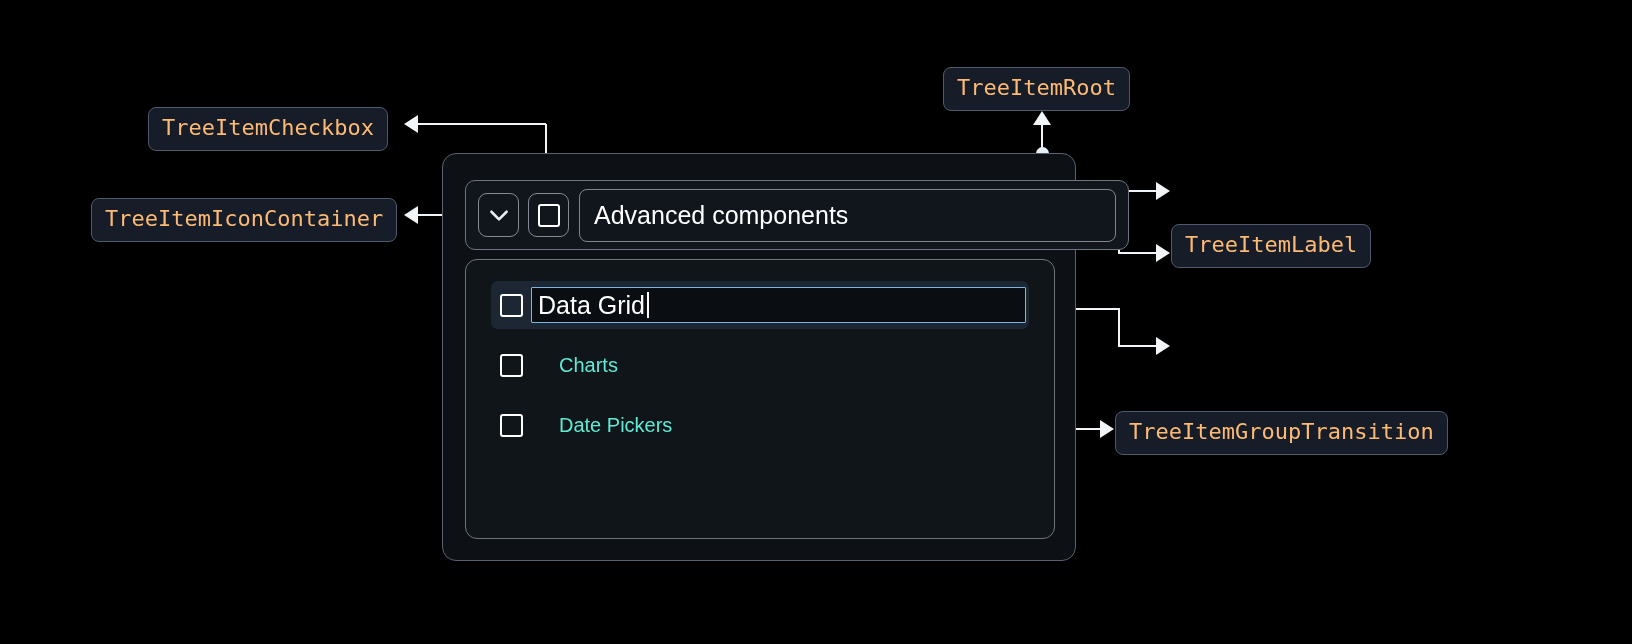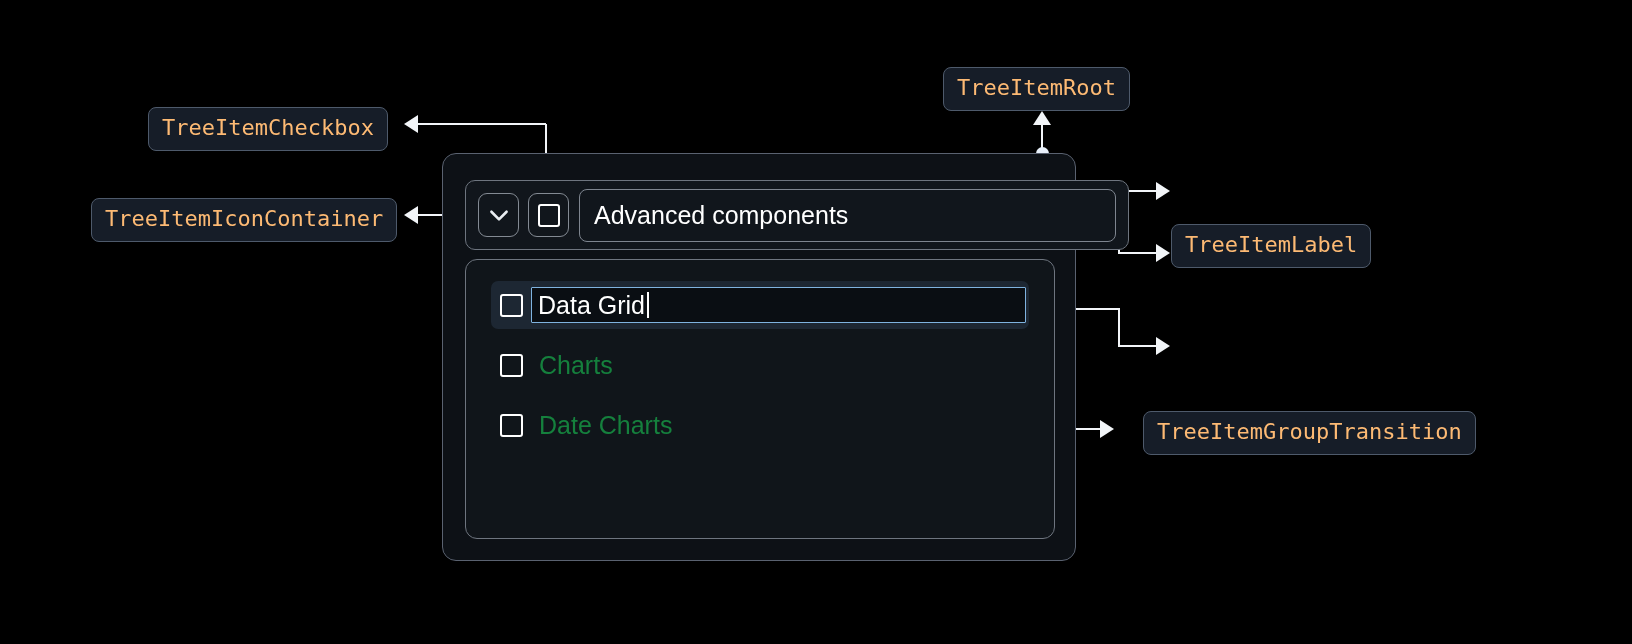--- a/index.html
+++ b/index.html
@@ -174,23 +174,23 @@
   }
   .trow .rcb {
     box-sizing: border-box;
     width: 23px;
     height: 23px;
     border: 2.5px solid #ffffff;
     border-radius: 3px;
     flex: none;
   }
   .rlabel {
-    margin-left: 16px;
-    color: #15803d;
-    font-size: 25px;
+    margin-left: 36px;
+    color: #5eead4;
+    font-size: 20px;
     line-height: 1;
   }
   .rinput {
     box-sizing: border-box;
     flex: 1;
     margin-left: 8px;
     margin-right: 3px;
     height: 36px;
     border: 1.5px solid #7fb3e0;
     border-radius: 1px;
@@ -217,21 +217,21 @@
   <div class="chip" style="left:148px; top:107px;">TreeItemCheckbox</div>
 
   <div class="chip" style="left:91px; top:198px;">TreeItemIconContainer</div>
 
   <div class="chip" style="left:943px; top:67px;">TreeItemRoot</div>
 
 
   <div class="chip" style="left:1171px; top:224px;">TreeItemLabel</div>
 
 
-  <div class="chip" style="left:1115px; top:411px;margin-left:28px;">TreeItemGroupTransition</div>
+  <div class="chip" style="left:1115px; top:411px;">TreeItemGroupTransition</div>
 
   <div class="ln lnv" style="left:545px; top:124px; height:88px;"></div>
   <div class="ln lnh" style="left:418px; top:123px; width:128px;"></div>
   <div class="arrow arrow-l" style="left:404px; top:115px;"></div>
   <div class="dot" style="left:539px; top:203px;"></div>
 
   <div class="ln lnh" style="left:418px; top:214px; width:83px;"></div>
   <div class="arrow arrow-l" style="left:404px; top:206px;"></div>
   <div class="dot" style="left:491px; top:209px;"></div>
 
@@ -288,20 +288,20 @@
         </span>
       </div>
 
       <div class="trow">
         <span class="rcb"></span>
         <span class="rlabel">Charts</span>
       </div>
 
       <div class="trow">
         <span class="rcb"></span>
-        <span class="rlabel">Date Charts</span>
+        <span class="rlabel">Date Pickers</span>
       </div>
 
 
     </div>
   </div>
 
 </div>
 
 </body></html>

